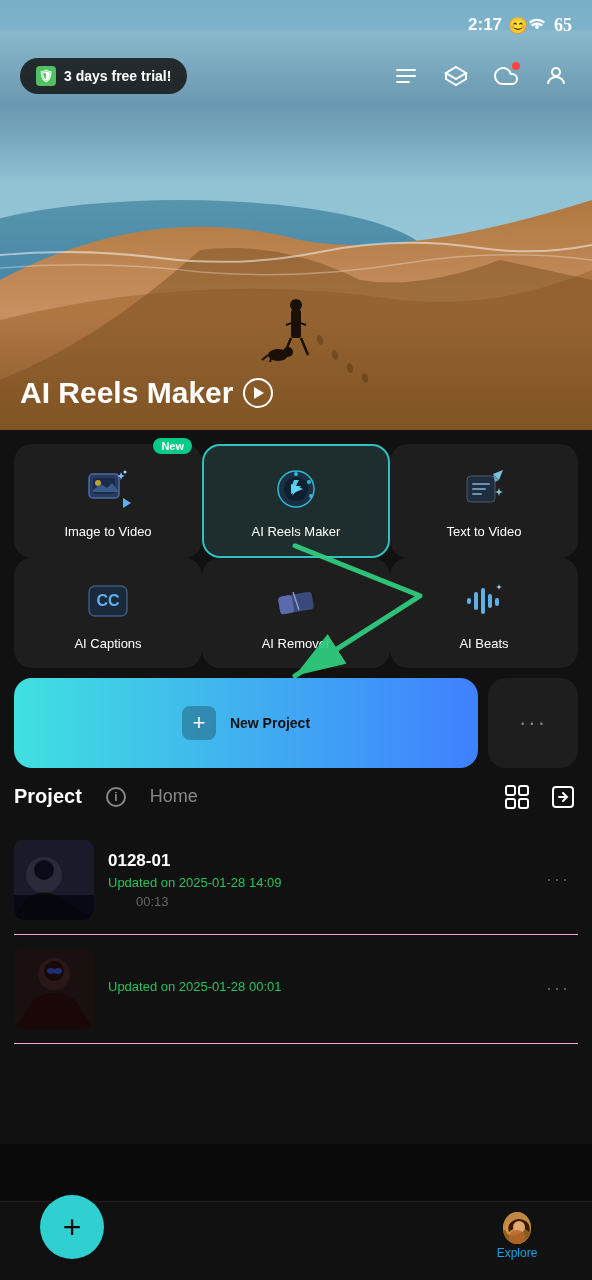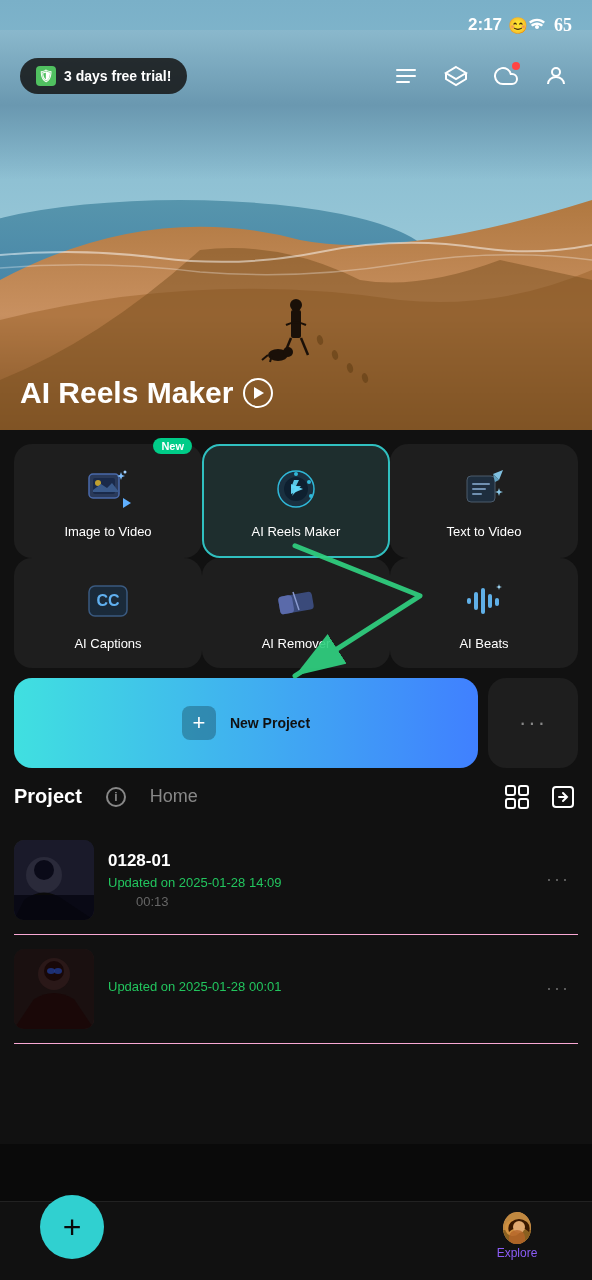--- a/index.html
+++ b/index.html
@@ -469,21 +469,21 @@
       justify-content: center;
     }
 
     .nav-item .nav-item-label {
       font-size: 12px;
       color: #ffffff;
       font-weight: 500;
     }
 
     .nav-item.inactive .nav-item-label {
-      color: #8b5cf6;
+      color: #0ea5e9;
     }
 
     .center-fab {
       width: 64px;
       height: 64px;
       background: #30d0d0;
       border-radius: 50%;
       display: flex;
       align-items: center;
       justify-content: center;

